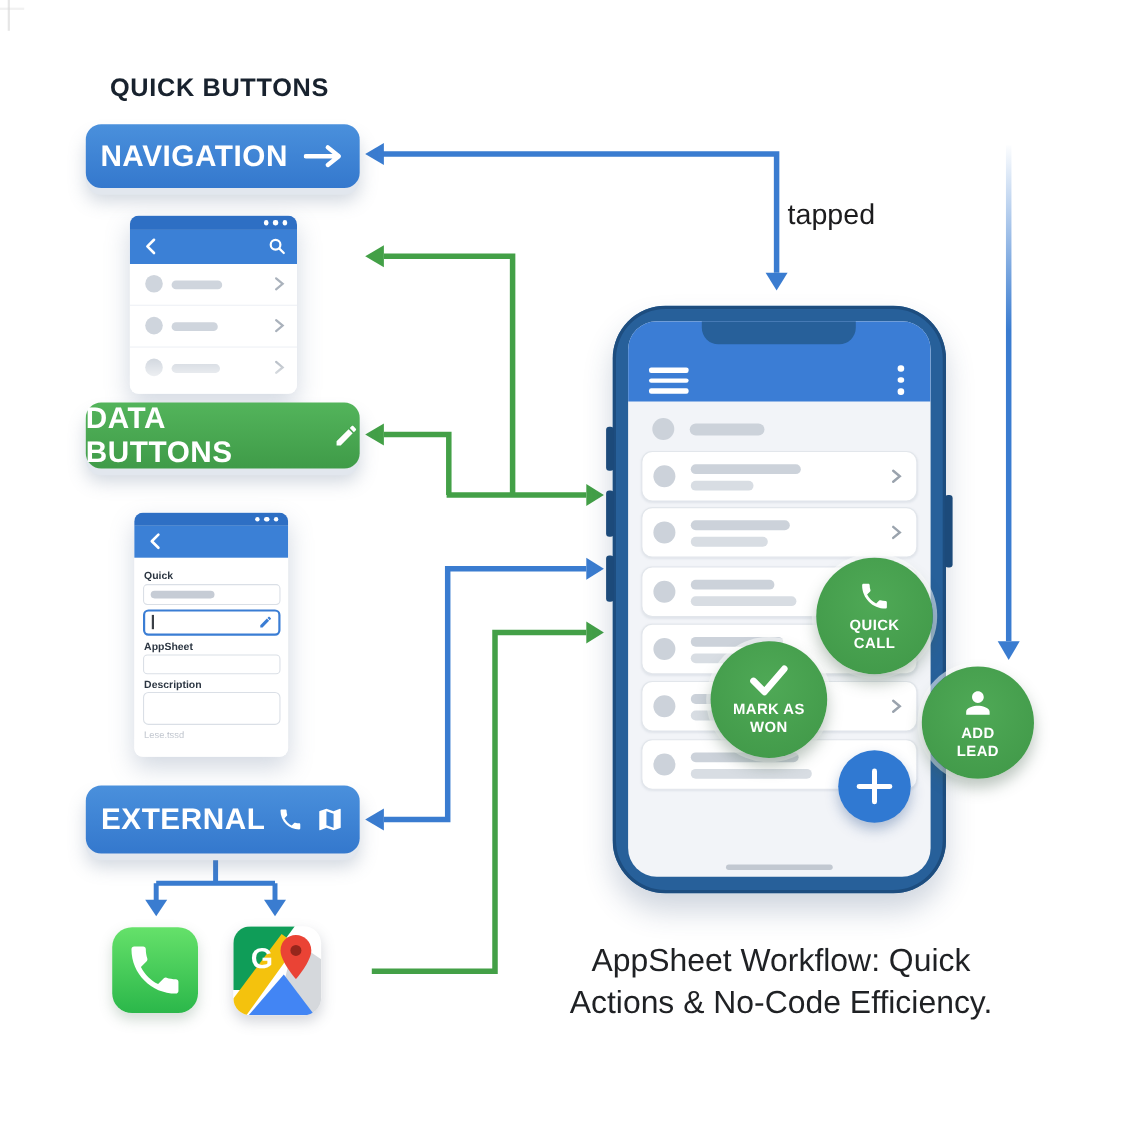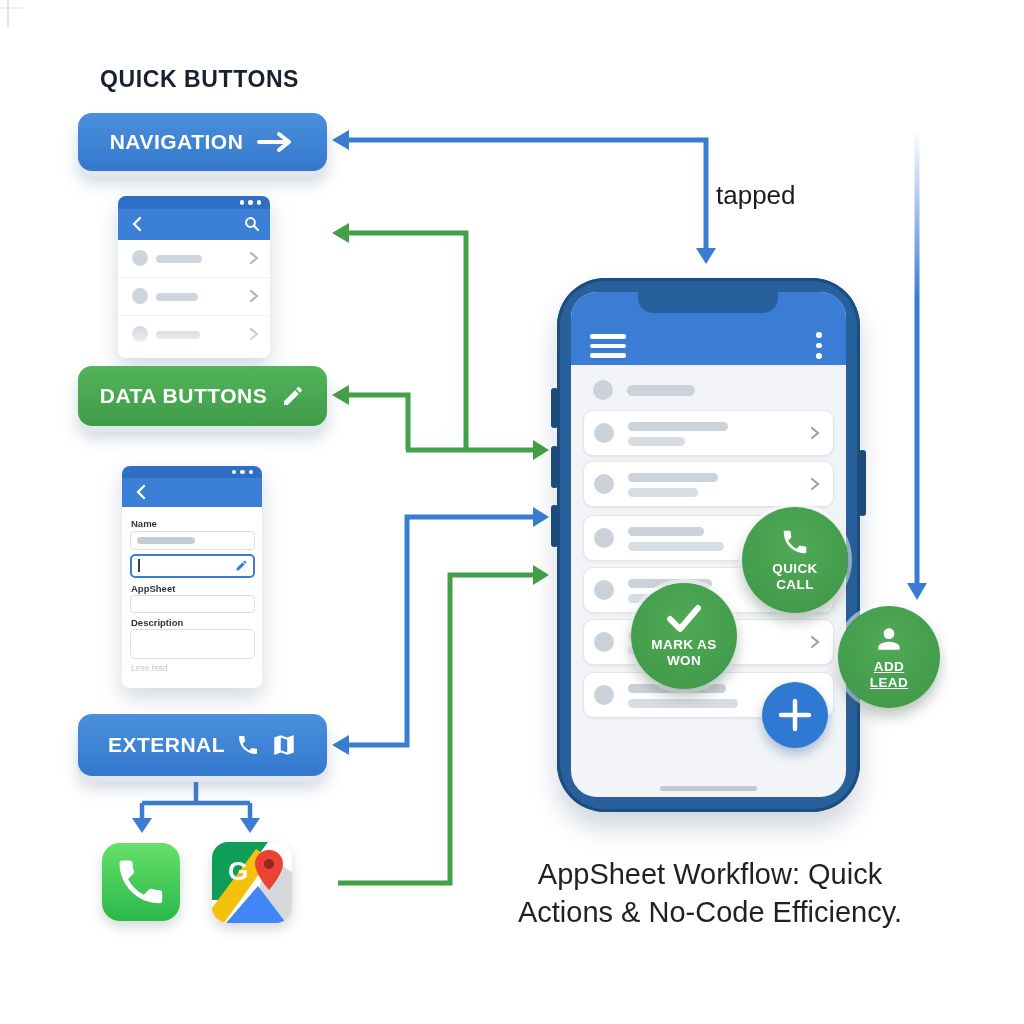--- a/index.html
+++ b/index.html
@@ -6,21 +6,21 @@
   body{width:1024px;height:1024px;position:relative;background:#ffffff;overflow:hidden;
        font-family:"Liberation Sans", sans-serif;}
   .abs{position:absolute;}
   
   .diagram-heading{left:100px;top:66px;font-size:23px;font-weight:700;color:#18222e;letter-spacing:.6px;}
   .tapped-label{left:716px;top:180px;font-size:26px;font-weight:500;color:#1c1c1e;}
   .caption{left:498px;top:856px;width:424px;text-align:center;font-size:29px;font-weight:500;
            color:#1f2124;line-height:1.3;}
   
   .action-btn{border-radius:14px;display:flex;align-items:center;justify-content:center;gap:14px;
-              color:#fff;font-weight:700;font-size:21px;letter-spacing:.5px;
+              color:#fff;font-weight:700;font-size:27px;letter-spacing:.5px;
               box-shadow:0 6px 0 #e2e7ee, 0 12px 16px rgba(90,110,140,.28);cursor:pointer;}
   .btn-blue{background:linear-gradient(#4a90dc,#3478cd);}
   .btn-green{background:linear-gradient(#53b45b,#3f9b48);}
   
   .mockup{background:#fff;border-radius:8px;box-shadow:0 10px 22px rgba(110,130,160,.30);overflow:hidden;}
   .mockup .chrome{height:13px;background:#2e6fc4;position:relative;}
   .chrome .dots{position:absolute;right:9px;top:4px;display:flex;gap:4px;}
   .chrome .dots i{width:4.5px;height:4.5px;border-radius:50%;background:#fff;display:block;}
   .mockup .bar{height:31px;background:#3b80d6;position:relative;color:#fff;}
   .back-chip{position:absolute;left:10px;top:5px;width:20px;height:20px;color:#fff;}
@@ -170,21 +170,21 @@
         <i></i>
         <i></i>
         <i></i>
       </span>
   </div>
   <div class="bar" style="height:29px;">
     <svg class="back-chip" viewBox="0 0 20 20" style="top:4px;">
       <path d="M12 4 L6 10 L12 16" stroke="#fff" stroke-width="2.4" fill="none" stroke-linecap="round" stroke-linejoin="round"></path>
     </svg>
   </div>
-  <div class="abs fld-label" style="left:9px;top:52px;">Name</div>
+  <div class="abs fld-label" style="left:9px;top:52px;">Quick</div>
   <div class="abs fld" style="left:8px;top:65px;width:123px;height:17px;">
     <span class="abs" style="left:6px;top:5px;width:58px;height:7px;border-radius:4px;background:#c6ccd5;"></span>
   </div>
   <div class="abs" style="left:8px;top:88px;width:121px;height:20px;background:#fff;border:2px solid #3a7dd4;border-radius:5px;">
     <span class="abs" style="left:6px;top:3px;width:1.8px;height:13px;background:#3a3f46;"></span>
     <svg class="abs" style="right:5px;top:3px;" width="13" height="13" viewBox="0 0 24 24">
       <path fill="#3a7dd4" d="M3 17.25V21h3.75L17.81 9.94l-3.75-3.75L3 17.25zM20.71 7.04c.39-.39.39-1.02 0-1.41l-2.34-2.34c-.39-.39-1.02-.39-1.41 0l-1.83 1.83 3.75 3.75 1.83-1.83z"></path>
     </svg>
   </div>
   <div class="abs fld-label" style="left:9px;top:117px;">AppSheet</div>
@@ -298,27 +298,27 @@
   <div class="home-bar"></div>
 </div>
 
 <div class="abs q-circle" style="left:742px;top:507px;width:106px;height:106px;text-align:center;">
   <svg width="30" height="30" viewBox="0 0 24 24">
     <path fill="#fff" d="M6.62 10.79c1.44 2.83 3.76 5.14 6.59 6.59l2.2-2.2c.27-.27.67-.36 1.02-.24 1.12.37 2.33.57 3.57.57.55 0 1 .45 1 1V20c0 .55-.45 1-1 1-9.39 0-17-7.61-17-17 0-.55.45-1 1-1h3.5c.55 0 1 .45 1 1 0 1.25.2 2.45.57 3.57.11.35.03.74-.25 1.02l-2.2 2.2z"></path>
   </svg>
   <span class="q-label" style="width:72px;">QUICK CALL</span>
 </div>
 
-<div class="abs q-circle" style="left:631px;top:583px;width:106px;height:106px;">
+<div class="abs q-circle" style="left:646px;top:583px;width:106px;height:106px;">
   <svg width="40" height="30" viewBox="0 0 40 30">
     <path d="M6 16 L16 26 L34 5" stroke="#fff" stroke-width="6" fill="none" stroke-linecap="round" stroke-linejoin="round"></path>
   </svg>
   <span class="q-label" style="width:78px;">MARK AS WON</span>
 </div>
 
 <div class="abs q-circle" style="left:838px;top:606px;width:102px;height:102px;">
   <svg width="32" height="32" viewBox="0 0 24 24">
     <path fill="#fff" d="M12 12c2.21 0 4-1.79 4-4s-1.79-4-4-4-4 1.79-4 4 1.79 4 4 4zm0 2c-2.67 0-8 1.34-8 4v2h16v-2c0-2.66-5.33-4-8-4z"></path>
   </svg>
-  <span class="q-label" style="width:50px;text-decoration:underline;">ADD LEAD</span>
+  <span class="q-label" style="width:50px;">ADD LEAD</span>
 </div>
 
 <div class="abs caption">AppSheet Workflow: Quick Actions &amp; No-Code Efficiency.</div>
 
 </body></html>

